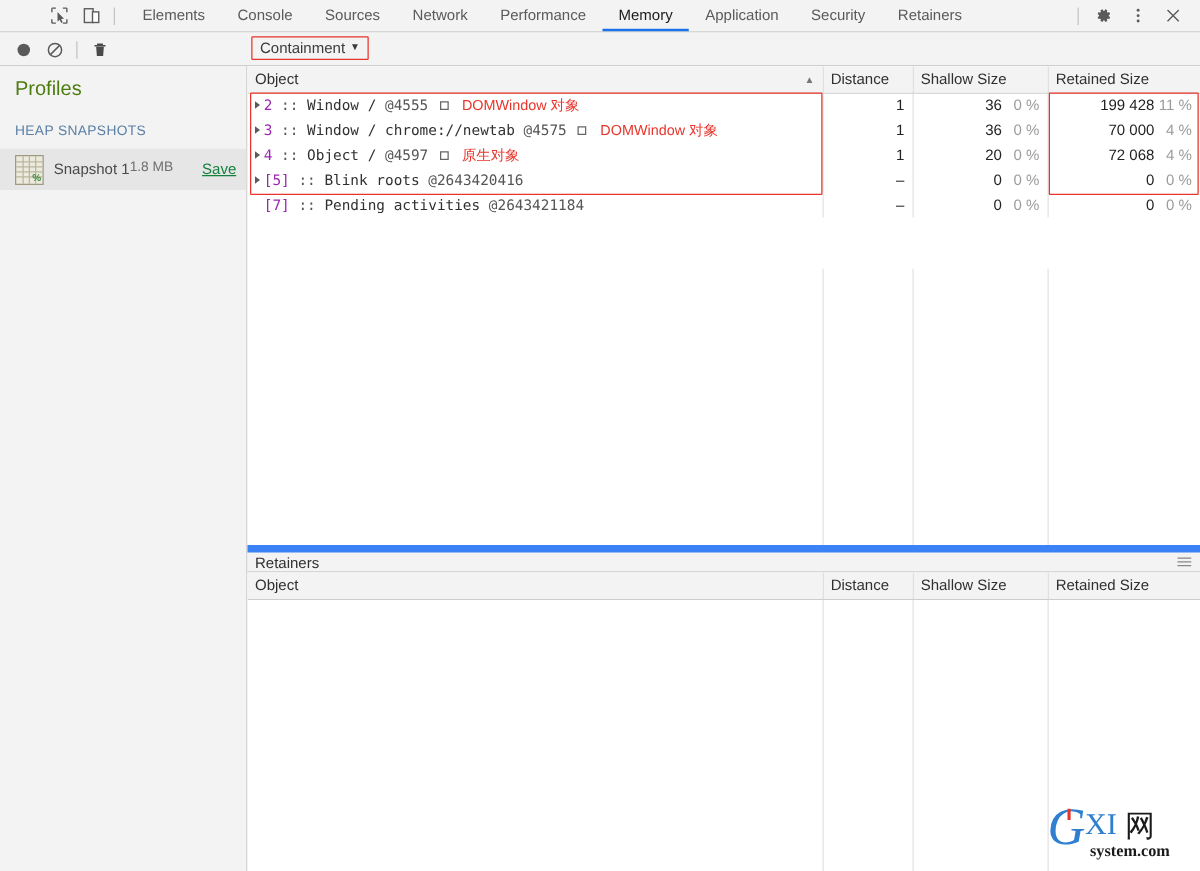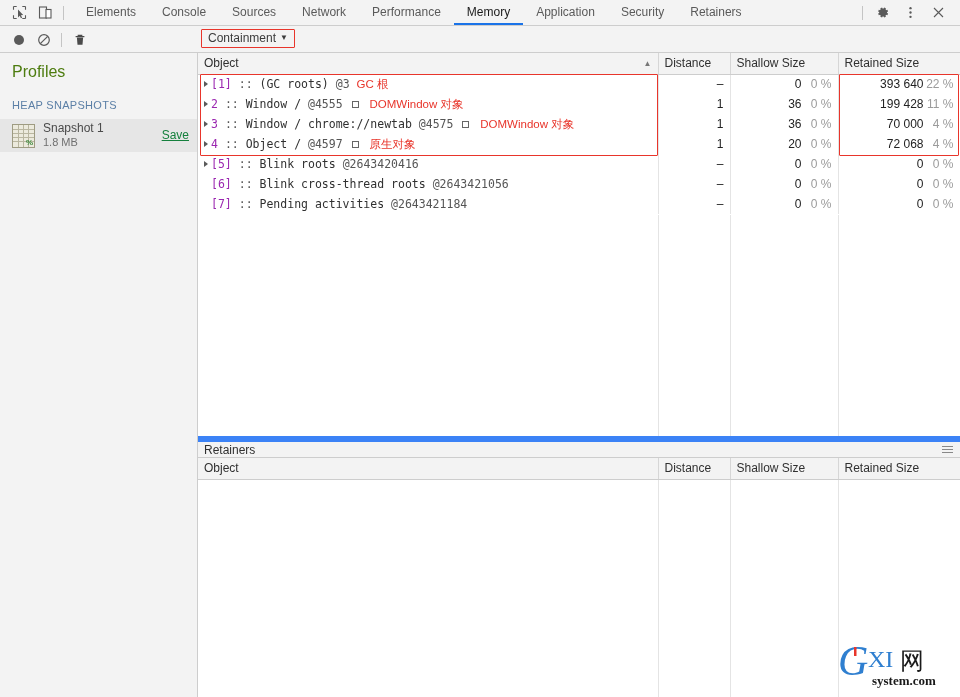--- a/index.html
+++ b/index.html
@@ -8,21 +8,21 @@
     font-family: "Liberation Sans", sans-serif;
     font-size: 12px; color: #303030;
     background: #ffffff; overflow: hidden;
   }
   #app { position: relative; width: 960px; height: 697px; }
 
   
   .tabbar {
     position: absolute; left: 0; top: 0; width: 960px; height: 26px;
     background: #f3f3f3; border-bottom: 1px solid #cdcdcd;
-    display: flex; align-items: stretch;
+    display: flex; align-items: stretch; padding-left: 28px;
   }
   .tb-icons { display: flex; align-items: center; padding: 0 4px 0 6px; }
   .tb-icon {
     width: 26px; height: 24px; display: flex; align-items: center; justify-content: center;
     cursor: pointer;
   }
   .tb-sep { width: 1px; height: 14px; background: #c4c4c4; margin: 0 5px; align-self: center; }
   .tabs { display: flex; align-items: stretch; }
   .tab {
     padding: 0 13px; display: flex; align-items: center;
@@ -60,21 +60,21 @@
   .sb-item {
     margin-top: 8px; height: 33px; background: #e6e6e6;
     display: flex; align-items: center; padding-left: 12px; position: relative; cursor: pointer;
   }
   .snap-icon {
     width: 23px; height: 24px; flex: none; position: relative;
     background: #eceadd; border: 1px solid #9e9b82; margin-right: 8px;
   }
   .snap-icon i { position: absolute; background: #b9b6a0; display: block; }
   .snap-pct { position: absolute; right: 1px; bottom: 0px; font-size: 8px; color: #3d8a3d; font-style: normal; font-weight: bold; background: transparent; }
-  .snap-text { display: flex; flex-direction: column; line-height: 1.25; justify-content: flex-end; }
+  .snap-text { display: flex; flex-direction: row; line-height: 1.25; justify-content: flex-end; }
   .snap-name { font-size: 12px; color: #4a4a4a; }
   .snap-size { font-size: 11px; color: #707070; }
   .save-link {
     position: absolute; right: 8px; top: 9px; font-size: 12px;
     color: #15803d; text-decoration: underline; cursor: pointer;
   }
 
   
   .grid-top {
     position: absolute; left: 198px; top: 53px; width: 762px; height: 383px;
@@ -277,42 +277,20 @@
             <span>Object</span>
             <span class="sort-arrow">▲</span>
           </th>
           <th><span>Distance</span></th>
           <th><span>Shallow Size</span></th>
           <th class="last"><span>Retained Size</span></th>
         </tr>
       </thead>
       <tbody>
 
-        <tr>
-          <td class="obj">
-            <span class="tri"></span><span class="idx">[1]</span>
-            <span class="sep">::</span>
-            <span class="objname">(GC roots)</span>
-            <span class="at">@3</span>
-            <span class="zh">GC 根</span>
-          </td>
-          <td class="num">–</td>
-          <td class="numwrap">
-              <div class="numpair">
-                <span class="v">0</span>
-                <span class="p">0 %</span>
-              </div>
-            </td>
-          <td class="numwrap last">
-              <div class="numpair">
-                <span class="v">393 640</span>
-                <span class="p">22 %</span>
-              </div>
-            </td>
-        </tr>
 
         <tr>
           <td class="obj">
             <span class="tri"></span><span class="idx">2</span>
             <span class="sep">::</span>
             <span class="objname">Window /</span>
             <span class="at">@4555</span>
             <span class="boxicon"></span>
             <span class="zh">DOMWindow 对象</span>
           </td>
@@ -394,41 +372,20 @@
               </div>
             </td>
           <td class="numwrap last">
               <div class="numpair">
                 <span class="v">0</span>
                 <span class="p">0 %</span>
               </div>
             </td>
         </tr>
 
-        <tr>
-          <td class="obj">
-            <span class="tri blank"></span><span class="idx">[6]</span>
-            <span class="sep">::</span>
-            <span class="objname">Blink cross-thread roots</span>
-            <span class="at">@2643421056</span>
-          </td>
-          <td class="num">–</td>
-          <td class="numwrap">
-              <div class="numpair">
-                <span class="v">0</span>
-                <span class="p">0 %</span>
-              </div>
-            </td>
-          <td class="numwrap last">
-              <div class="numpair">
-                <span class="v">0</span>
-                <span class="p">0 %</span>
-              </div>
-            </td>
-        </tr>
 
         <tr>
           <td class="obj">
             <span class="tri blank"></span><span class="idx">[7]</span>
             <span class="sep">::</span>
             <span class="objname">Pending activities</span>
             <span class="at">@2643421184</span>
           </td>
           <td class="num">–</td>
           <td class="numwrap">

